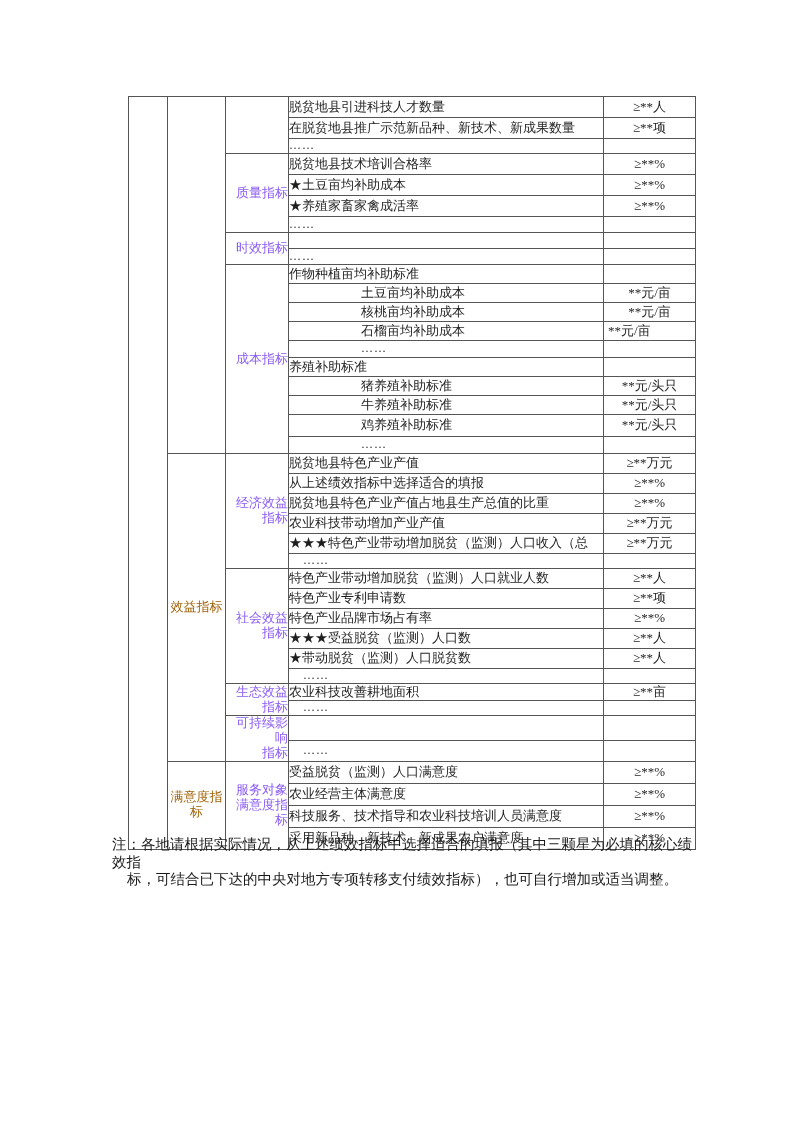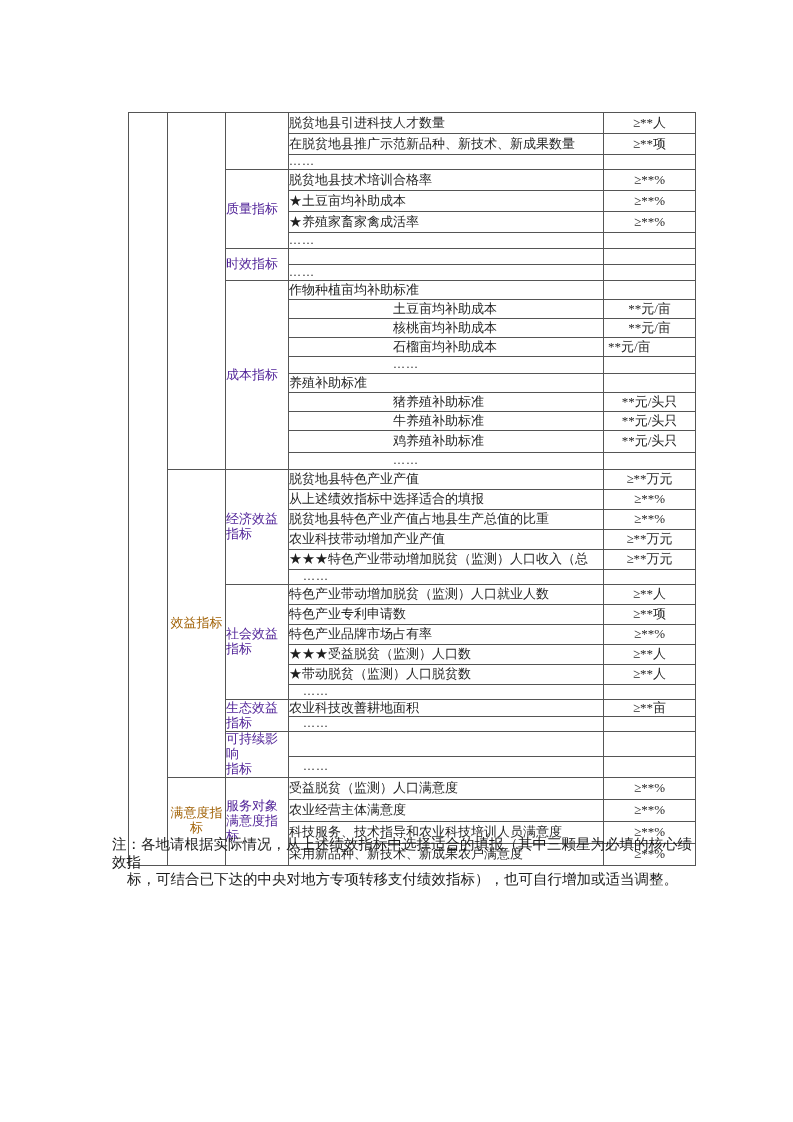--- a/index.html
+++ b/index.html
@@ -5,37 +5,37 @@
   html,body { margin:0; padding:0; }
   body {
     width:793px; height:1122px; background:#ffffff;
     font-family:"Liberation Serif","DejaVu Serif",serif;
     color:#1e1e1e;
   }
   .sheet { position:relative; width:793px; height:1122px; background:#ffffff; overflow:hidden; }
 
   table.perf {
     position:absolute; left:128px; top:96px;
-    width:567px; border-collapse:collapse; table-layout:fixed;margin-top:16px;
+    width:567px; border-collapse:collapse; table-layout:fixed;
   }
   table.perf td {
     border:1px solid #555; padding:0;
     font-size:13px; line-height:1.15; overflow:hidden;
     vertical-align:middle;
   }
   td.lbl {
-    text-align:left; white-space:pre-line;
-    font-size:12px; line-height:15px; color:#4c1d95;
+    text-align:right; white-space:pre-line;
+    font-size:12px; line-height:15px; color:#8b5cf6;
   }
   td.lbl2 {
     text-align:center; white-space:pre-line;
     font-size:13px; line-height:16px; color:#a16207;
   }
   td.name { padding-left:5px; white-space:nowrap; }
-  td.name.indent { padding-left:104px; }
+  td.name.indent { padding-left:72px; }
   td.name.dots-sm { padding-left:14px; }
   td.name.dots { font-size:12px; color:#2a2a2a; letter-spacing:1px; }
   td.val { text-align:center; white-space:nowrap; }
   td.val.left { text-align:left; padding-left:4px; }
 
   .note {
     position:absolute; left:112px; top:836px; width:584px;
     font-size:14.5px; line-height:17.5px; color:#1a1a1a;
   }
   .note .l2 { padding-left:15px; }

